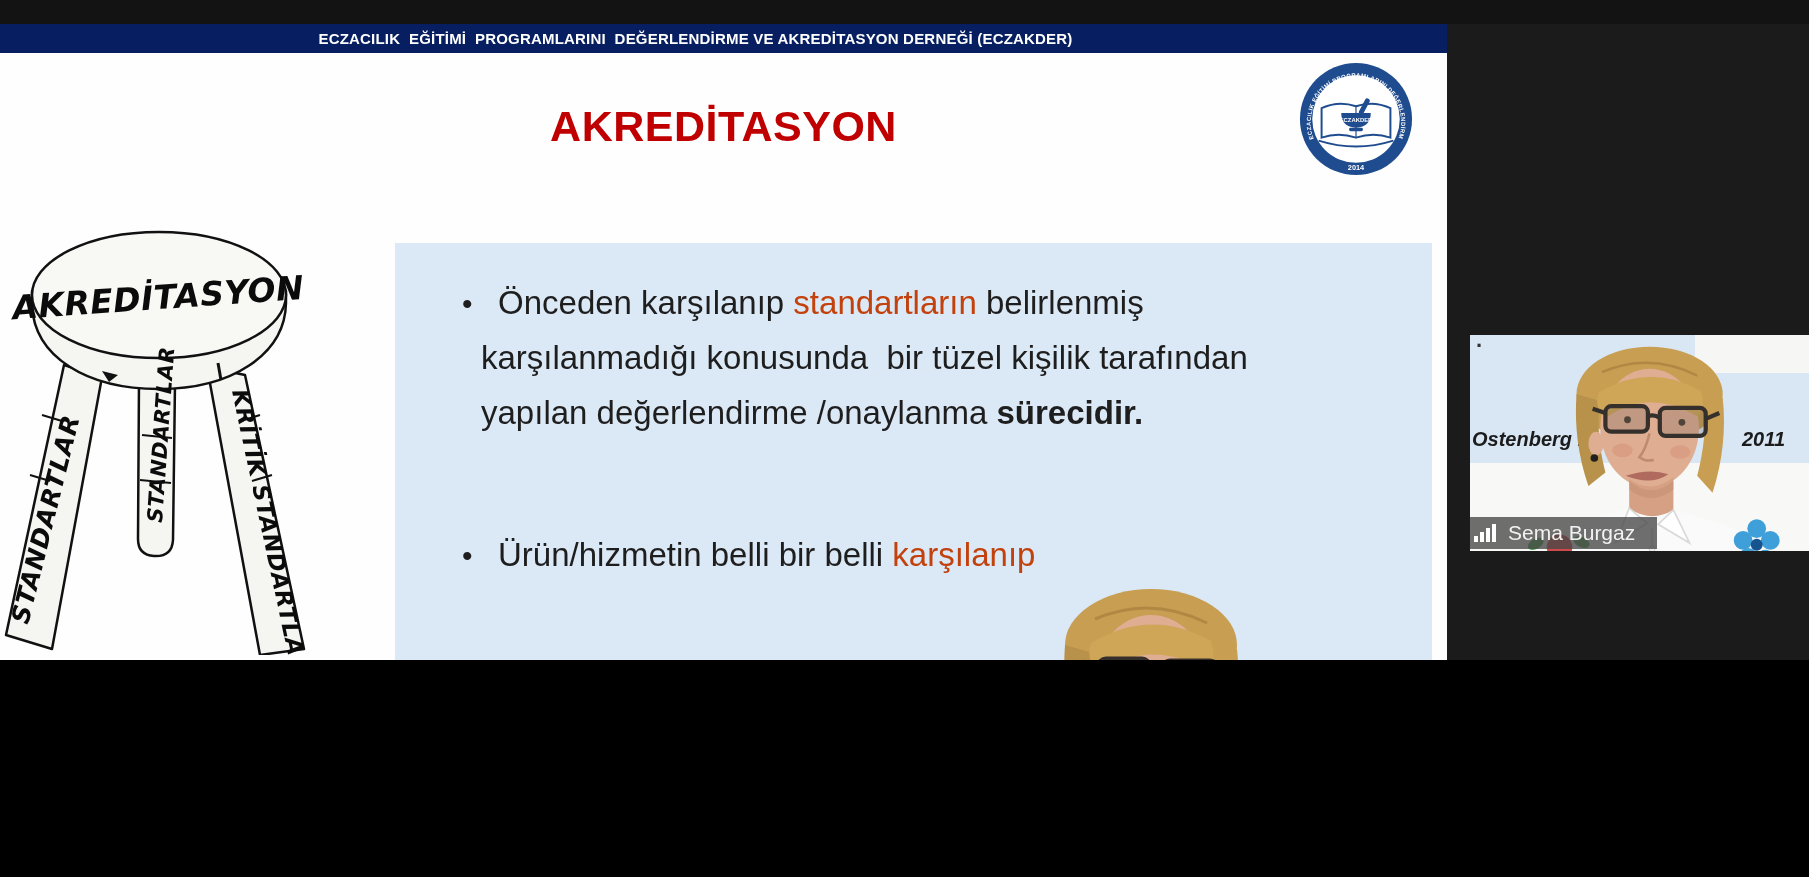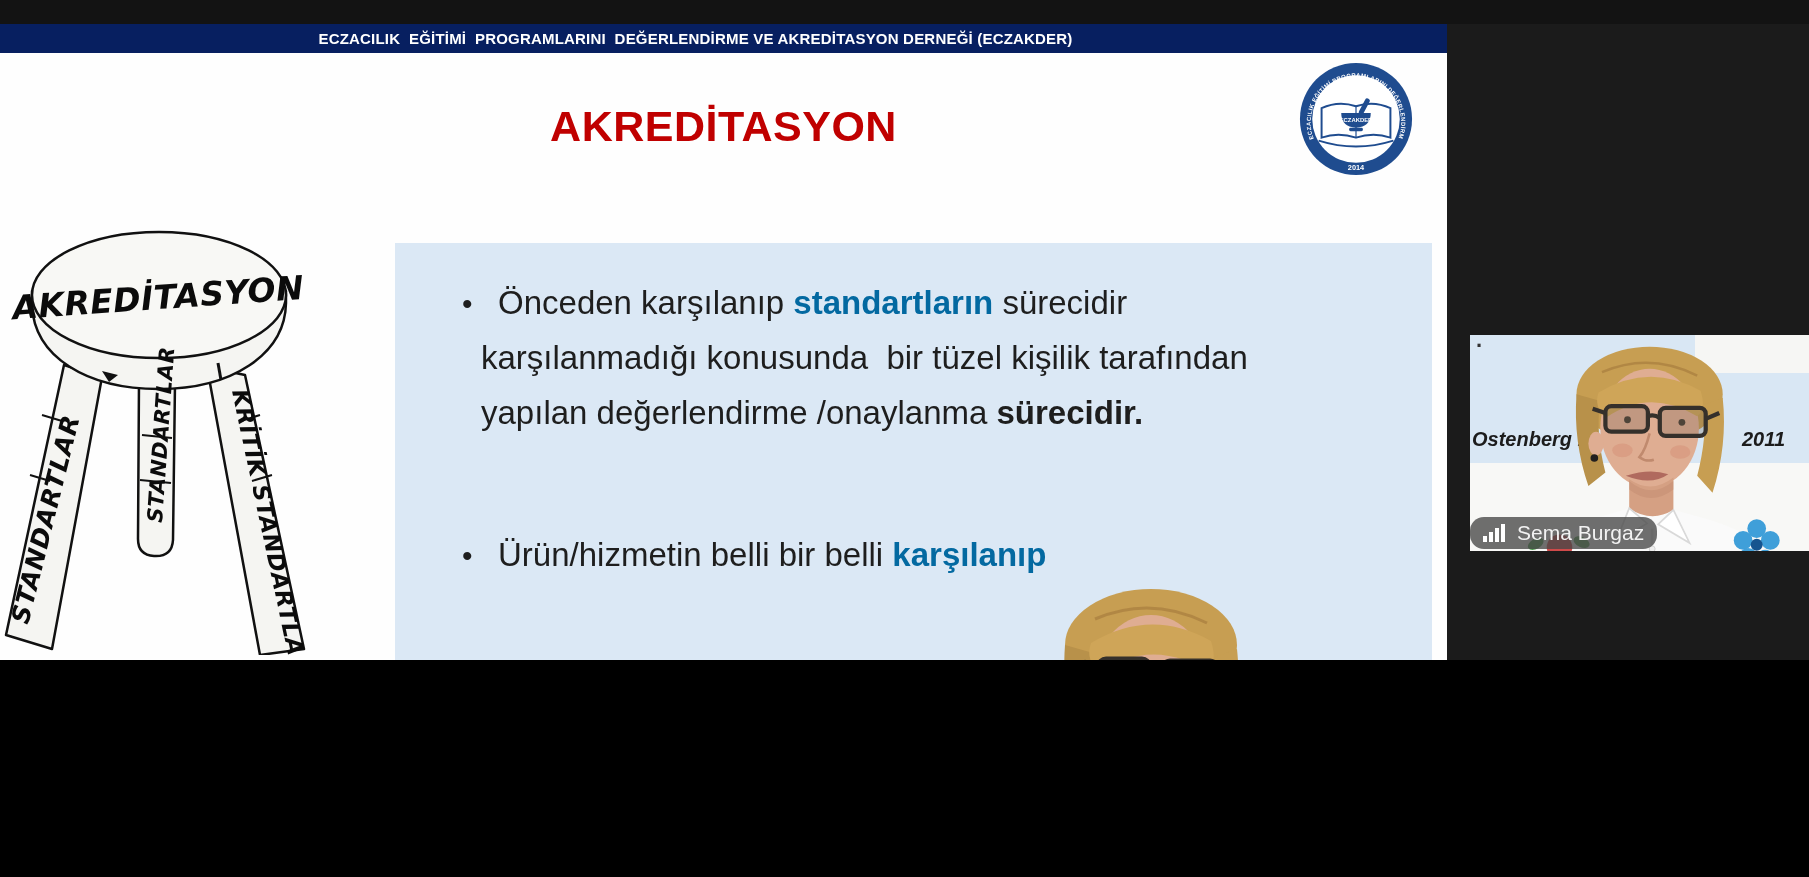--- a/index.html
+++ b/index.html
@@ -27,21 +27,21 @@
 
   .slide-title{
     left:0;top:102px;width:1447px;text-align:center;z-index:3;
     color:#c00000;font-size:43px;font-weight:bold;letter-spacing:.5px;
   }
 
   
   .content-box{left:395px;top:243px;width:1037px;height:502px;background:#dbe8f5;z-index:2;}
   .row{position:absolute;font-size:33px;color:#1e1e1e;white-space:pre;}
   .row .bullet{display:inline-block;width:36px;font-size:30px;}
-  .red-bold{color:#0369a1;font-weight:bold;}
+  .red-bold{color:#c2410c;font-weight:normal;}
   .bold{font-weight:bold;}
 
   .attribution{
     z-index:3;font-size:27px;font-style:italic;font-weight:600;color:#1c1c1c;white-space:pre;
   }
 
   
   .stool-svg{left:2px;top:225px;width:315px;height:430px;z-index:2;}
   .logo-svg{left:1297px;top:60px;width:118px;height:118px;z-index:3;}
 
@@ -53,21 +53,21 @@
     left:1470px;top:335px;width:339px;height:216px;background:#d9e7f4;
     overflow:hidden;z-index:8;
   }
   .thumb-white-corner{position:absolute;left:225px;top:0;width:114px;height:38px;background:#f6f6f4;}
   .thumb-white-bottom{position:absolute;left:0;top:128px;width:339px;height:88px;background:#f8f8f6;}
   .thumb-dot{position:absolute;left:6px;top:-8px;font-size:22px;color:#333;font-weight:bold;}
   .thumb-slide-text{position:absolute;top:93px;font-size:20px;font-style:italic;font-weight:600;color:#1c1c1c;white-space:pre;}
   .thumb-person{position:absolute;left:30px;top:3px;width:306px;height:240px;}
   .name-tag{
     position:absolute;left:0;top:182px;width:187px;height:32px;
-    background:rgba(70,70,70,0.78);display:flex;align-items:center;gap:8px;padding-left:13px;box-sizing:border-box;border-radius:14px;
+    background:rgba(70,70,70,0.78);display:flex;align-items:center;gap:8px;padding-left:4px;box-sizing:border-box;
   }
   .name-tag span{color:#f2f2f2;font-size:21px;}
   .sig{display:block;}
 </style>
 </head>
 <body>
 
 <div class="screen">
 
   <svg width="0" height="0" style="position:absolute" aria-hidden="true">
@@ -177,21 +177,21 @@
     <g font-family="DejaVu Sans, sans-serif" font-style="italic" font-weight="bold" fill="#0b0b0b">
       <text x="157" y="84" text-anchor="middle" font-size="33" transform="rotate(-4 157 84)" letter-spacing="0.5">AKREDİTASYON</text>
       <text transform="translate(26,400) rotate(-76)" font-size="25" letter-spacing="1">STANDARTLAR</text>
       <text transform="translate(160,298) rotate(-86)" font-size="21" letter-spacing="0.5">STANDARTLAR</text>
       <text transform="translate(230,166) rotate(78)" font-size="23" letter-spacing="0.5">KRİTİK STANDARTLAR</text>
     </g>
   </svg>
 
   <div class="abs content-box">
     <div class="row" style="left:12px;top:3px;">
-      <span class="bullet">•</span><span>Önceden karşılanıp </span><span class="red-bold">standartların</span><span> sürecidir</span>
+      <span class="bullet">•</span><span>Önceden karşılanıp </span><span class="red-bold">standartların</span><span> belirlenmiş</span>
     </div>
     <div class="row" style="left:31px;top:58px;">
       <span>karşılanmadığı konusunda  bir tüzel kişilik tarafından</span>
     </div>
     <div class="row" style="left:31px;top:113px;">
       <span>yapılan değerlendirme /onaylanma </span><span class="bold">sürecidir.</span>
     </div>
     <div class="row" style="left:12px;top:255px;">
       <span class="bullet">•</span><span>Ürün/hizmetin belli bir belli </span><span class="red-bold">karşılanıp</span>
     </div>

